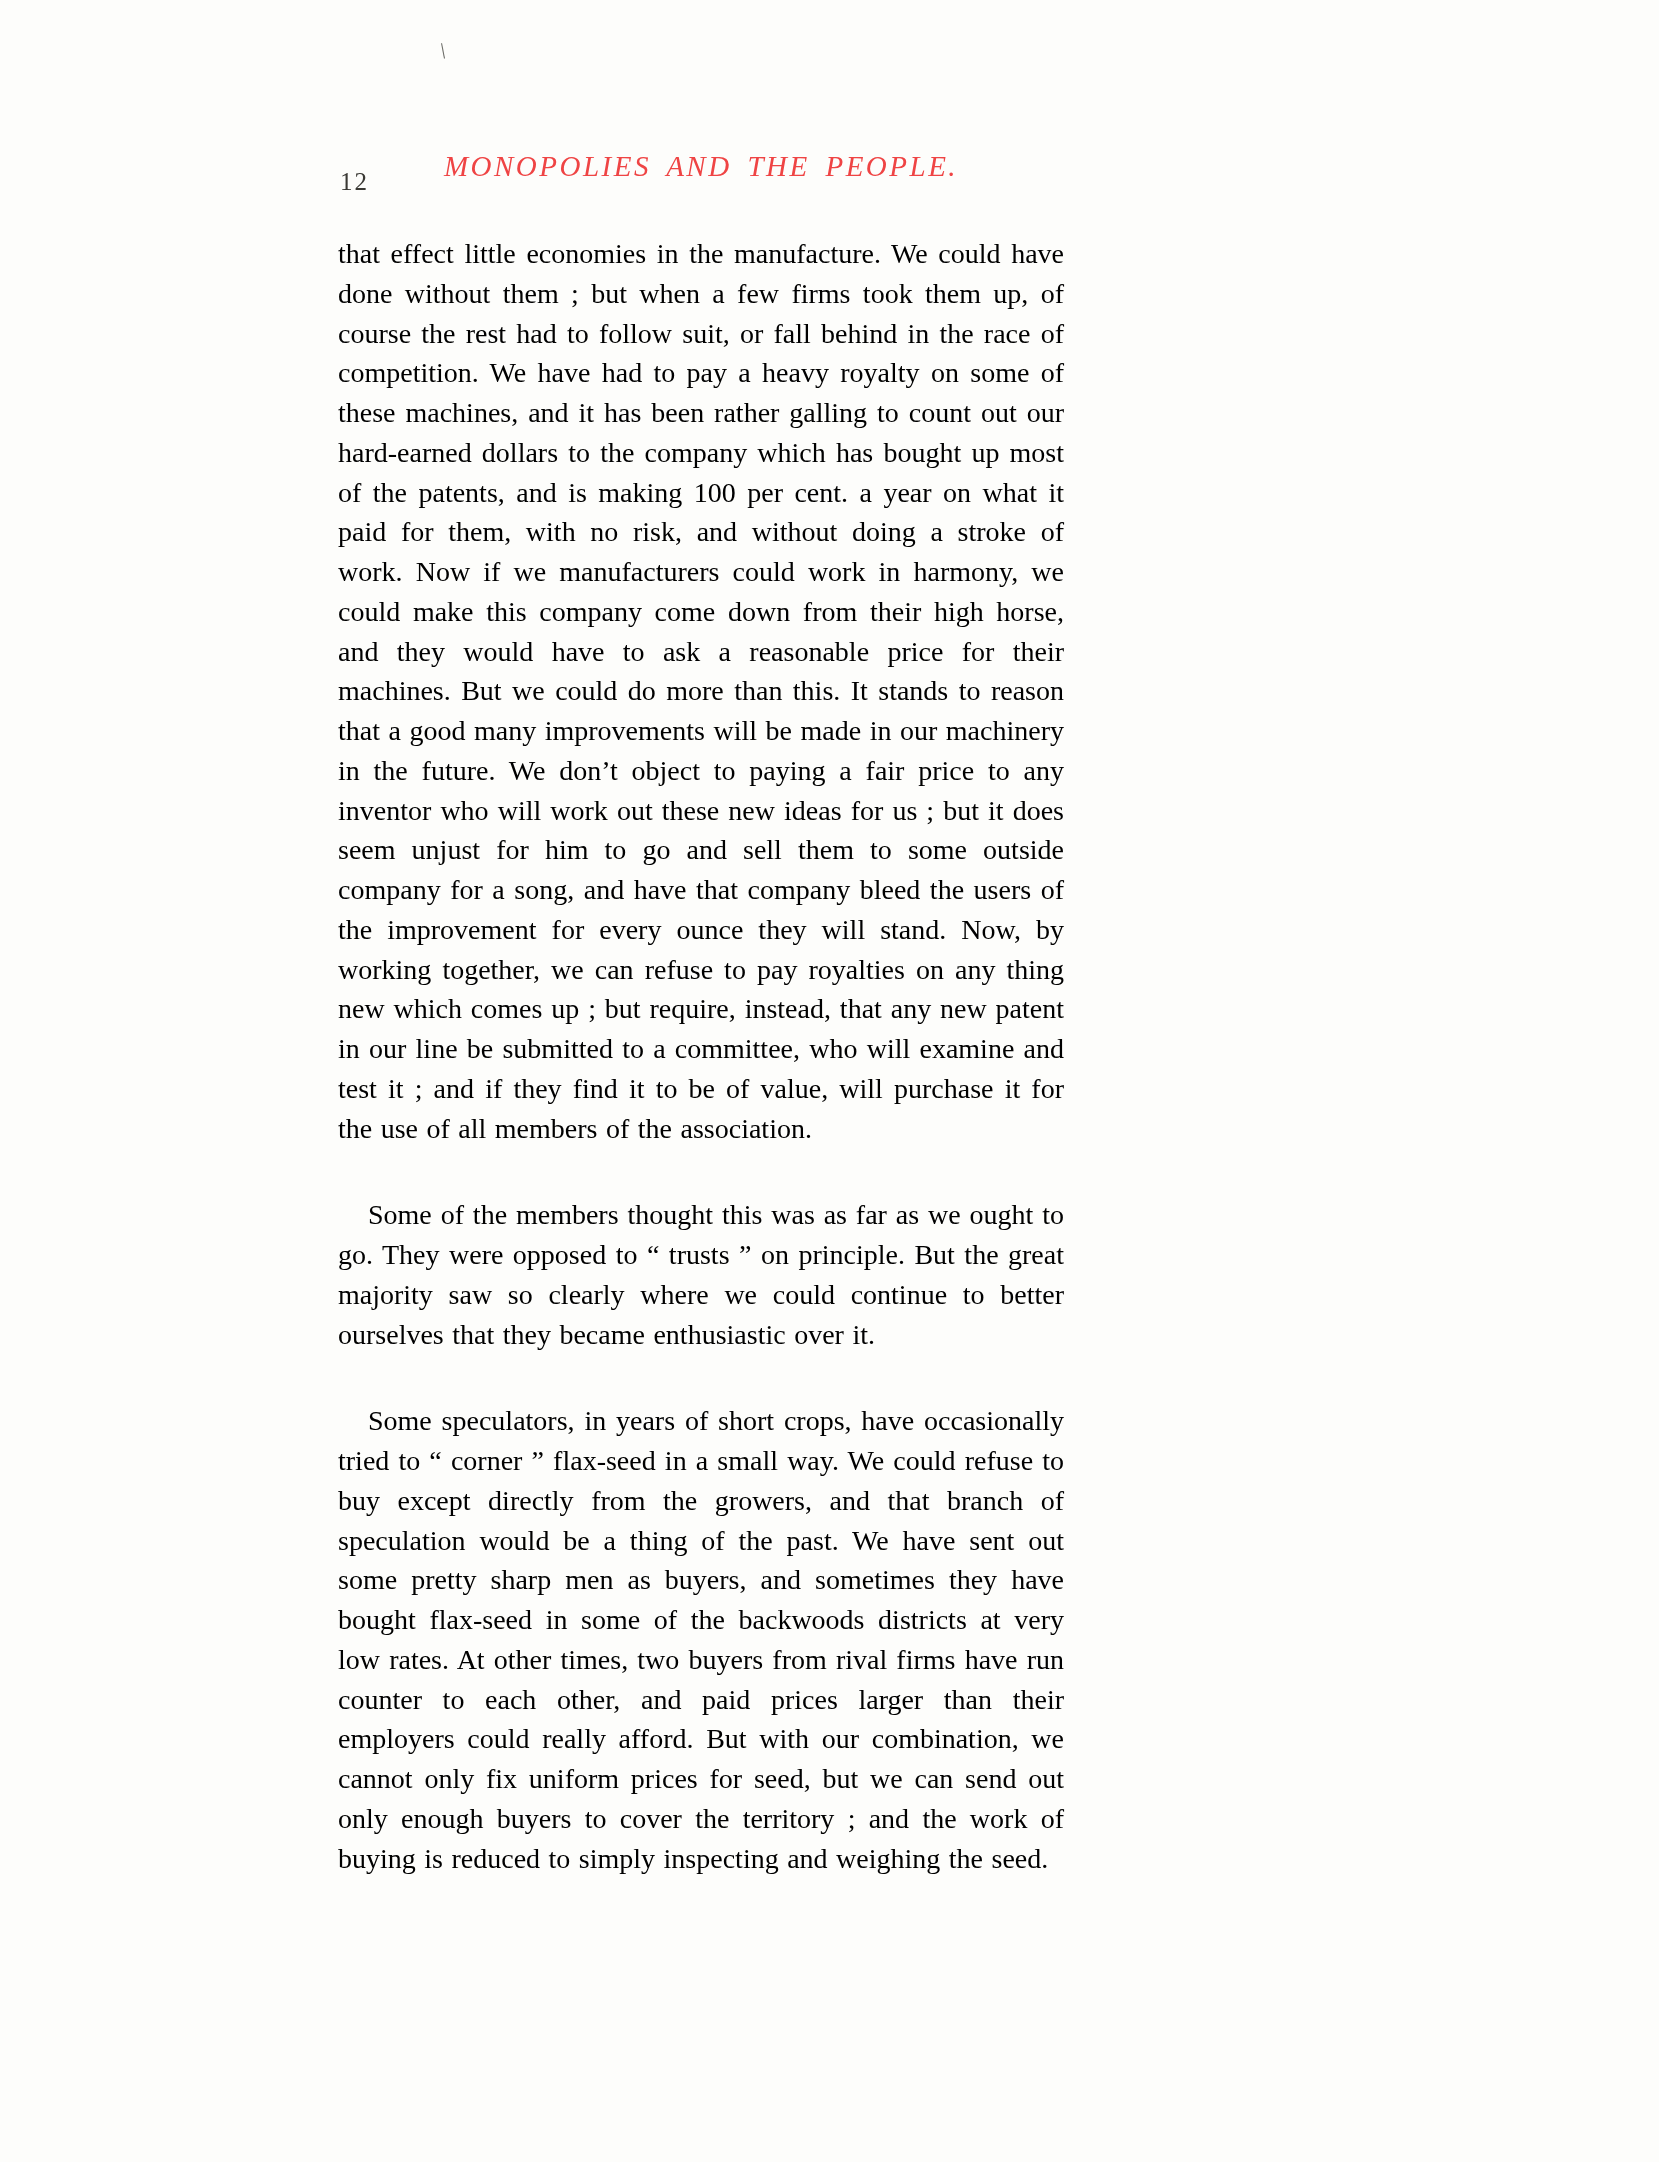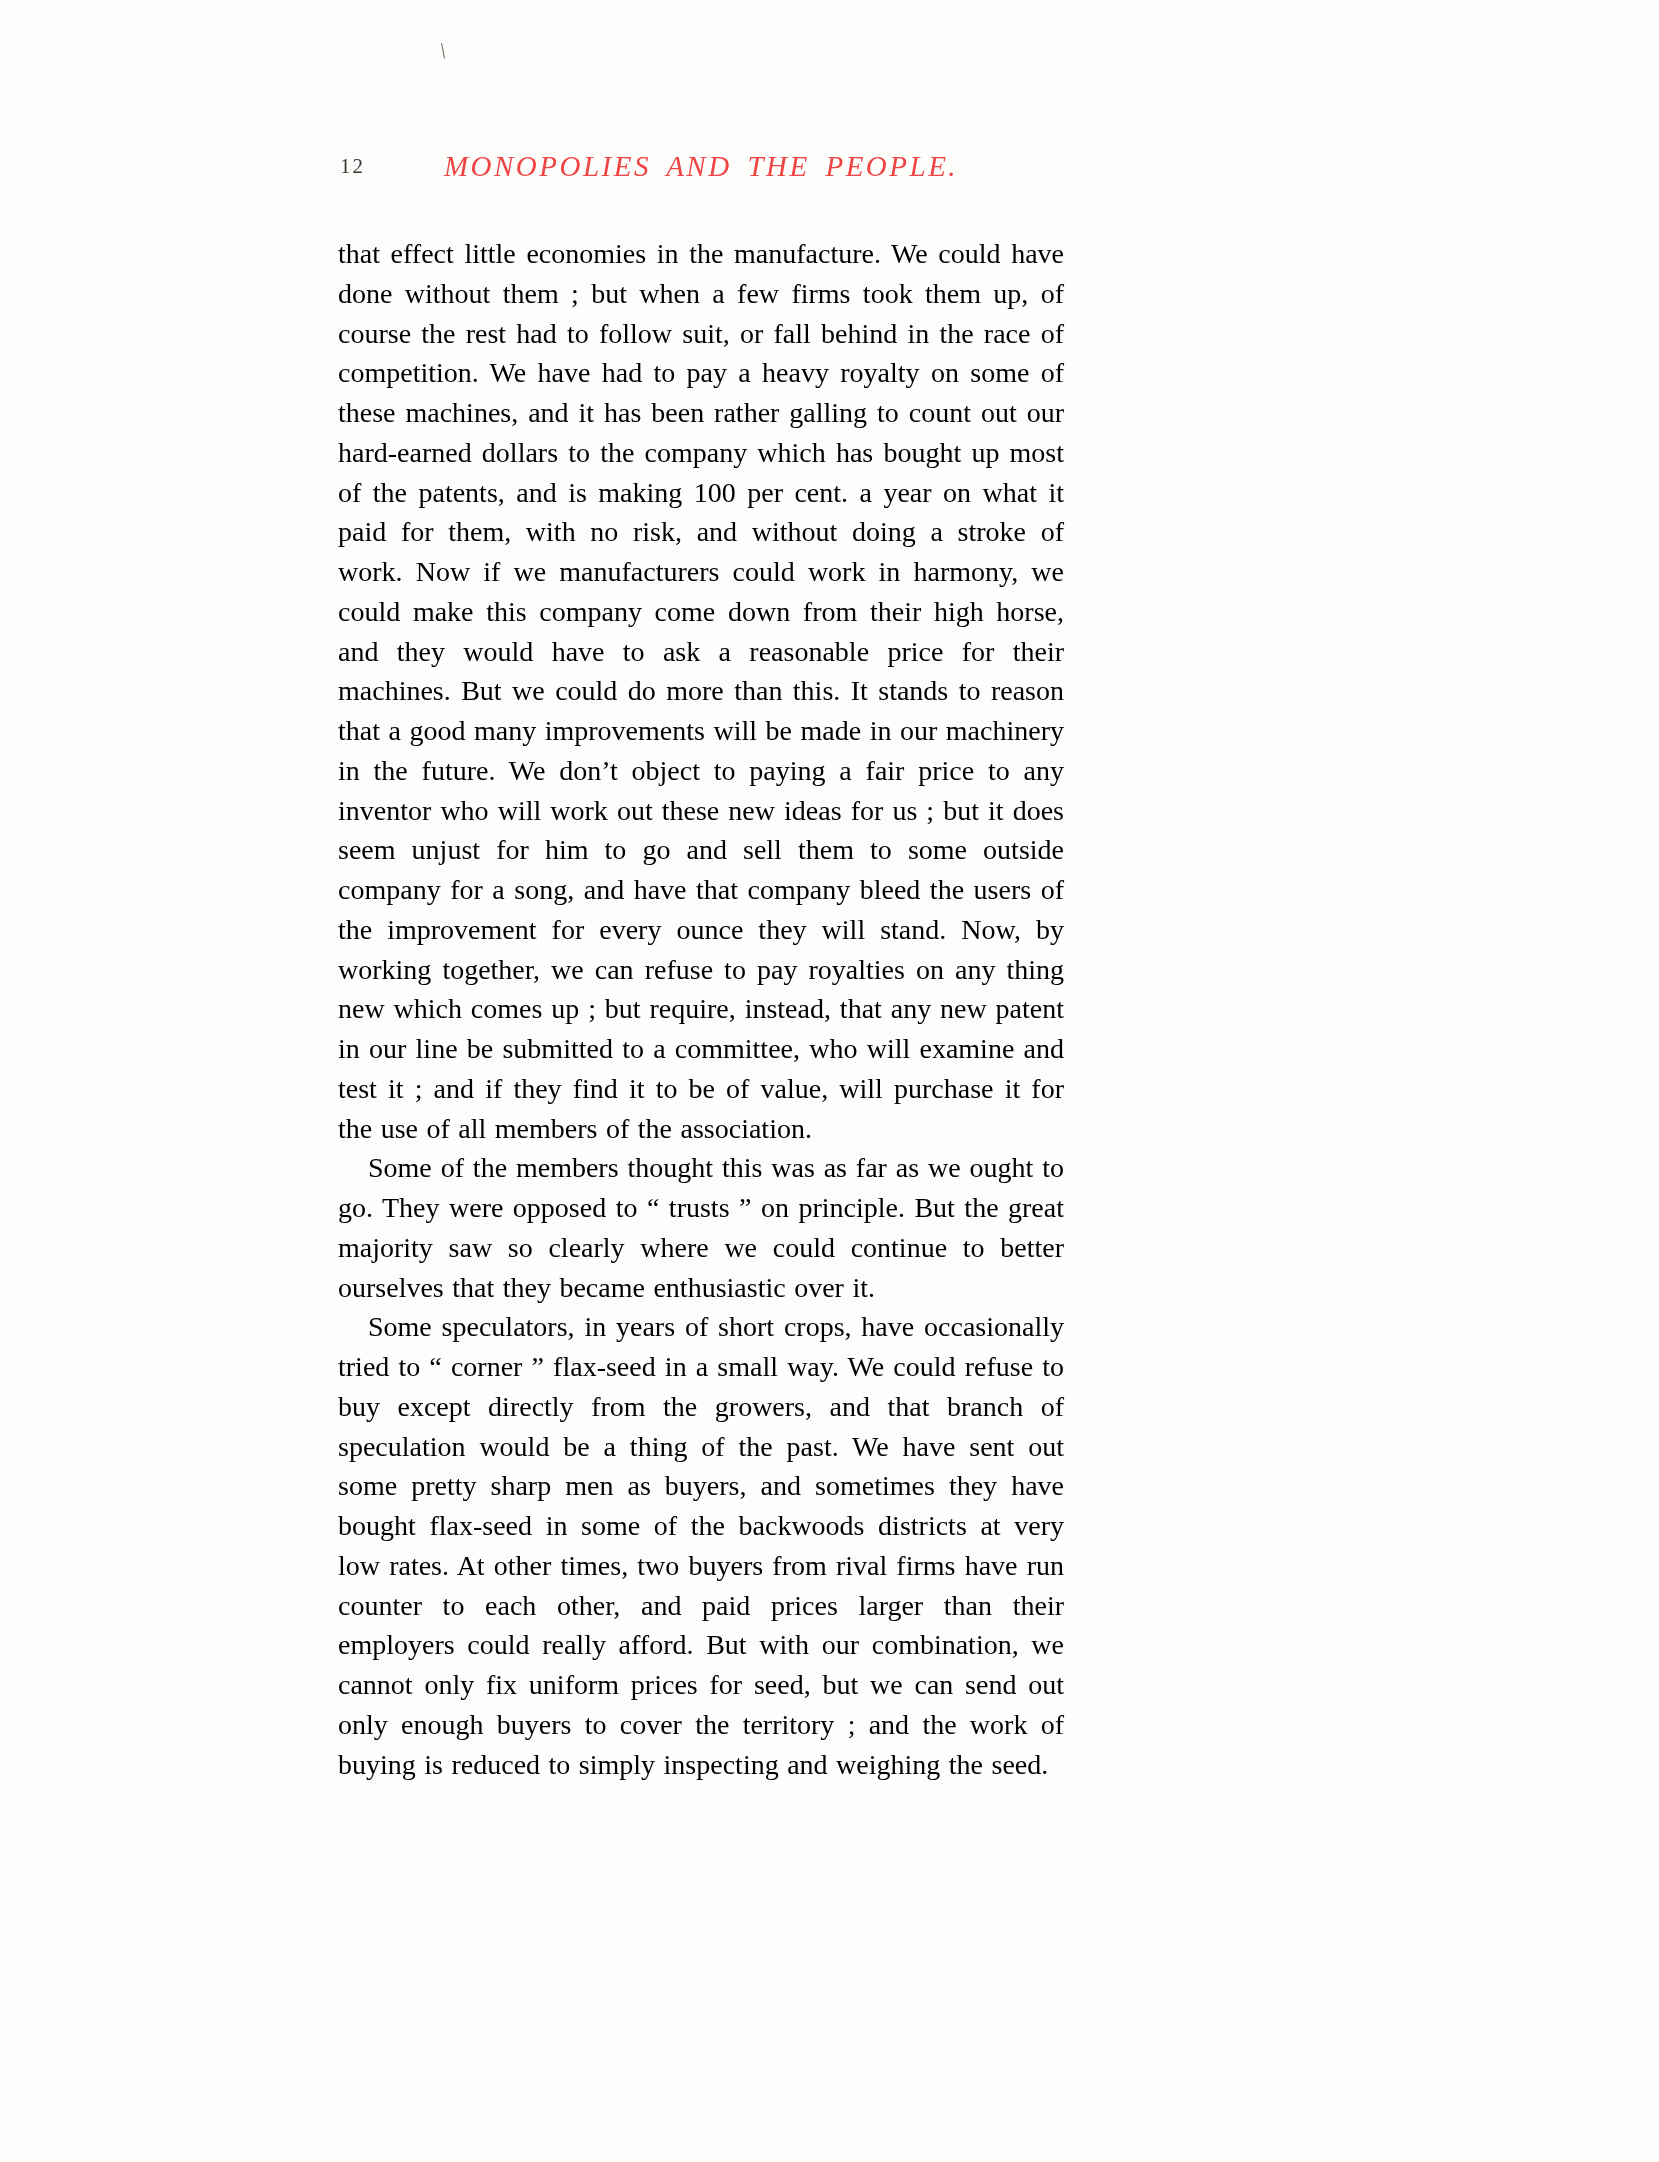--- a/index.html
+++ b/index.html
@@ -33,22 +33,22 @@
     width: 726px;
   }
   .running-header {
     position: relative;
     height: 44px;
     margin-bottom: 40px;
   }
   .page-number {
     position: absolute;
     left: 2px;
-    top: 4px;
-    font-size: 21px;
+    top: 18px;
+    font-size: 25px;
     letter-spacing: 2px;
     color: #3a3934;
   }
   .header-title {
     text-align: center;
     font-style: italic;
     font-size: 29px;
     letter-spacing: 2.5px;
     word-spacing: 6px;
     color: #ef4444;
@@ -64,20 +64,21 @@
     margin: 0;
     padding: 0;
     font-size: 28px;
     line-height: 1.42;
     text-align: justify;
     color: #000000;
     word-spacing: 1.5px;
   }
   .body-text p.indent {
     text-indent: 30px;
+    margin-top: 47px;
   }
 </style>
 </head>
 <body>
 
 <div class="page">
 
   <span class="scan-artifact">\</span>
 
   <div class="content">

